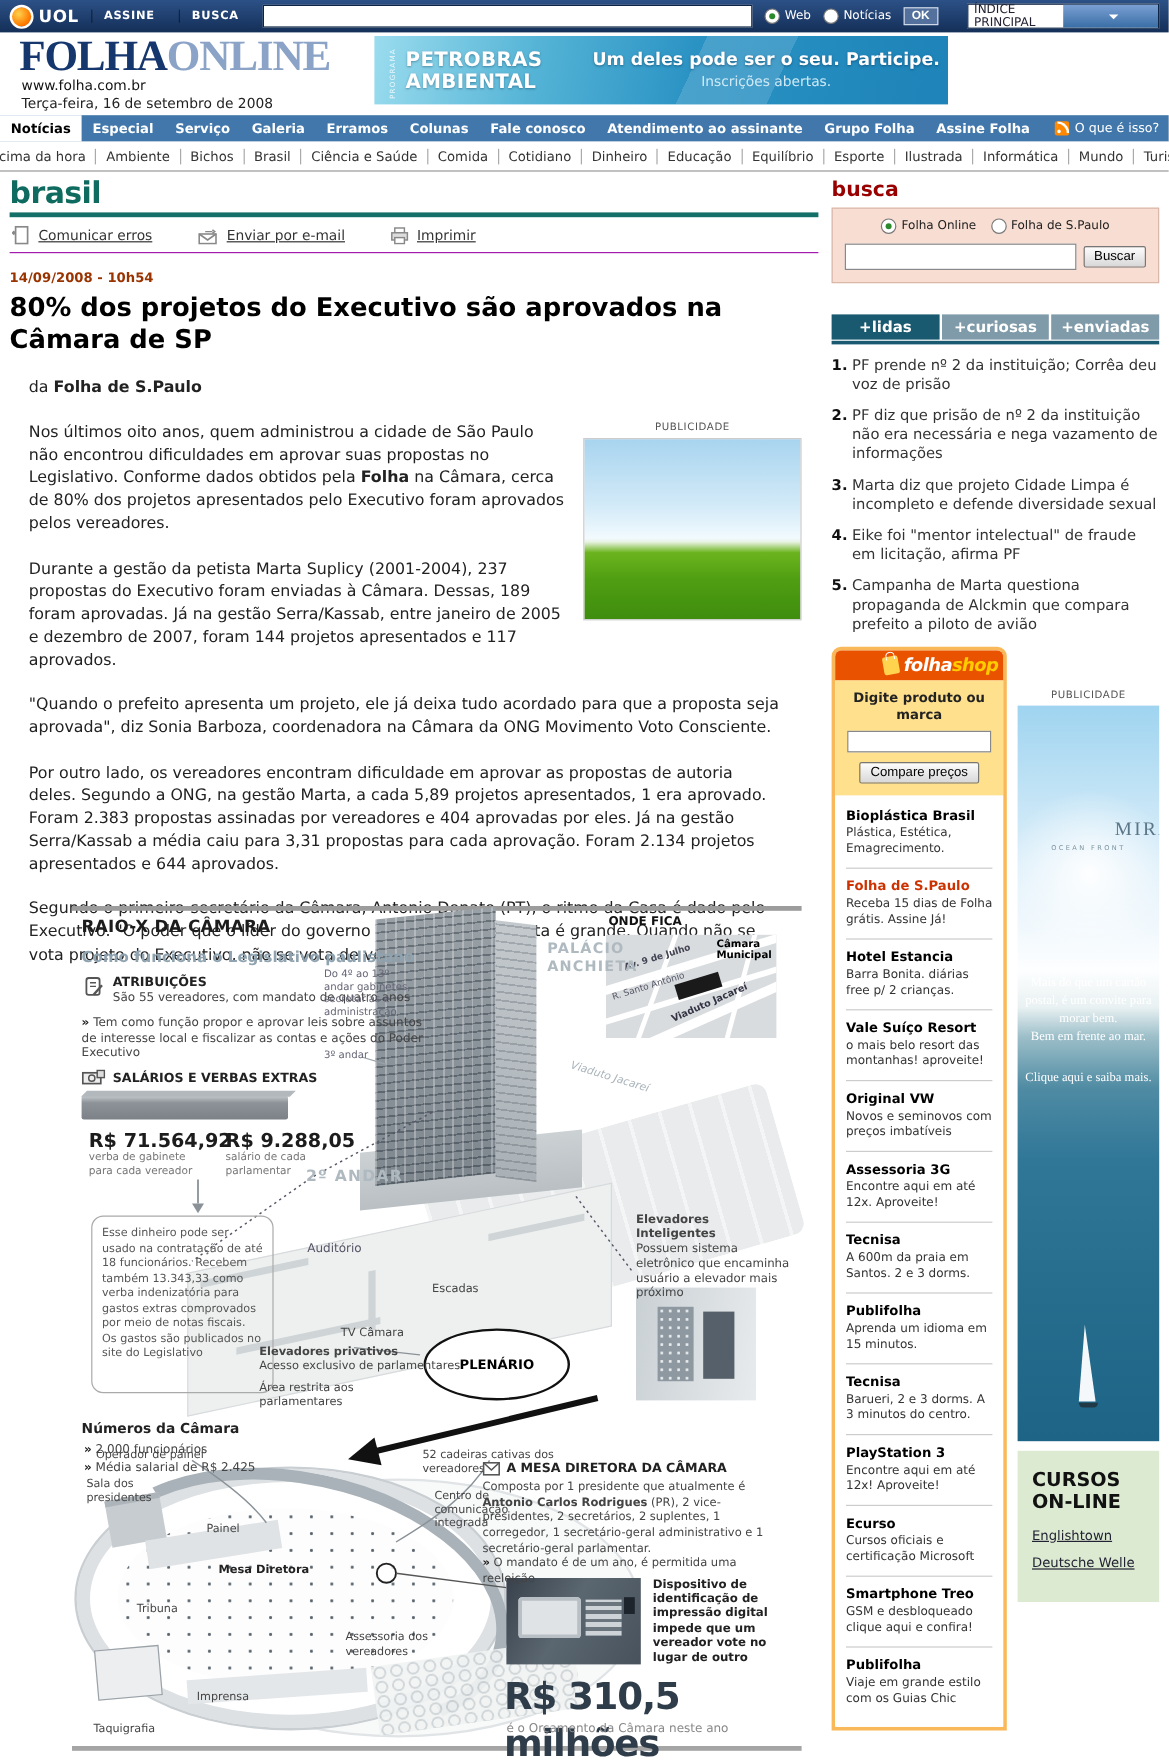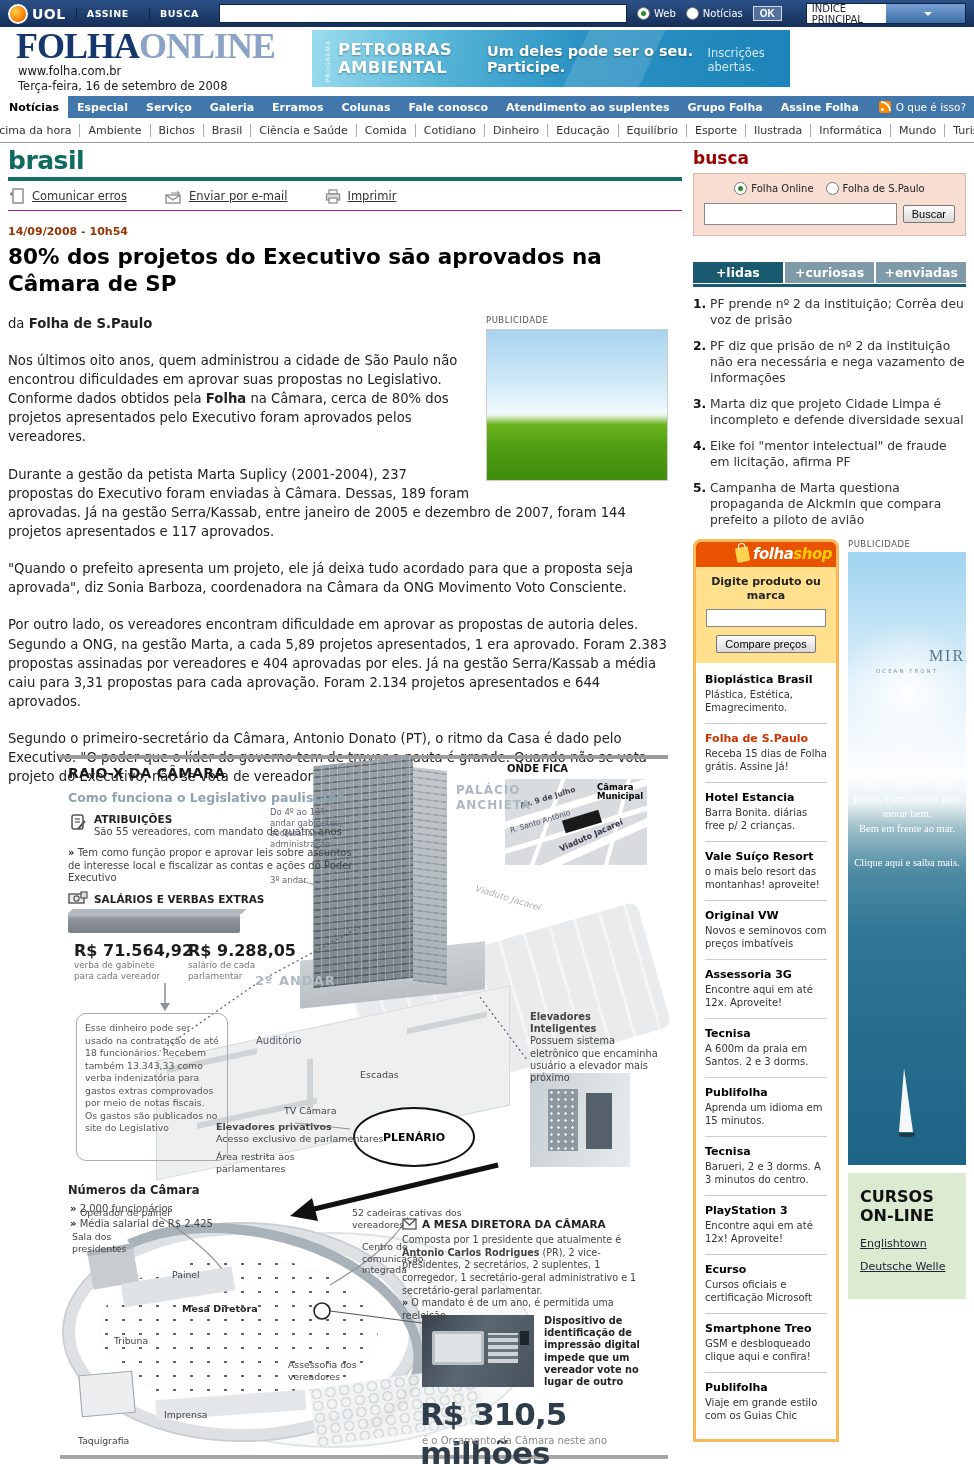--- a/index.html
+++ b/index.html
@@ -40,21 +40,21 @@
   .banner{position:absolute;top:30px;left:312px;width:478px;height:57px;display:flex;
     background:linear-gradient(100deg,#9adcee 0%,#55b4d6 28%,#2b93c4 55%,#1d83b8 100%);
     overflow:hidden;cursor:pointer;}
   .banner::after{content:"";position:absolute;inset:0;
     background:linear-gradient(115deg,transparent 55%,rgba(255,255,255,.14) 55%,rgba(255,255,255,.14) 70%,transparent 70%);}
   .banner-left{width:175px;display:flex;align-items:center;padding-left:26px;box-sizing:border-box;position:relative;}
   .banner-prog{position:absolute;left:12px;top:10px;writing-mode:vertical-rl;transform:rotate(180deg);
     font-size:6px;color:#e8f7fd;letter-spacing:1px;}
   .banner-brand{color:#fff;font-weight:bold;font-size:16.5px;line-height:1.05;letter-spacing:.3px;
     text-shadow:0 1px 2px rgba(0,40,70,.4);}
-  .banner-right{flex:1;display:flex;flex-direction:row;align-items:center;justify-content:center;z-index:1;}
+  .banner-right{flex:1;display:flex;flex-direction:column;align-items:center;justify-content:center;z-index:1;}
   .banner-head{color:#fff;font-weight:bold;font-size:14.5px;text-shadow:0 1px 2px rgba(0,40,70,.5);}
   .banner-sub{color:#cfeaf6;font-size:11.5px;margin-top:3px;}
 
   
   .nav-bar{position:absolute;top:96px;left:0;width:974px;height:22px;background:#4177aa;
     display:flex;align-items:stretch;font-size:11px;}
   .nav-item{color:#fff;font-weight:bold;display:flex;align-items:center;padding:0 9px;cursor:pointer;}
   .nav-item.active{background:#fff;color:#000;}
   .nav-right{margin-left:auto;display:flex;align-items:center;gap:5px;padding-right:8px;color:#fff;
     font-size:10.5px;font-weight:normal;cursor:pointer;}
@@ -72,24 +72,24 @@
   .section-title{font-size:25px;font-weight:bold;color:#0f6b5f;letter-spacing:-.5px;}
   .teal-rule{height:4px;background:#156f69;margin-top:2px;}
   .tools{display:flex;align-items:center;gap:38px;padding:7px 2px 6px;border-bottom:1px solid #a21caf;}
   .tool{display:flex;align-items:center;gap:6px;font-size:11.5px;color:#333;
     text-decoration:underline;cursor:pointer;}
   .tool svg{flex:none;}
   .art-date{margin-top:14px;font-size:11px;font-weight:bold;color:#993300;}
   .art-title{margin-top:6px;font-size:21.5px;font-weight:bold;color:#000;line-height:1.25;width:660px;}
   .art-body{margin-top:16px;font-size:13.2px;line-height:1.45;color:#222;width:660px;}
   .ad-float{float:right;width:182px;margin:0 0 8px 16px;}
-  .pub-label{font-size:8.5px;color:#555;letter-spacing:.5px;text-align:left;margin-bottom:3px;}
+  .pub-label{font-size:8.5px;color:#555;letter-spacing:.5px;text-align:center;margin-bottom:3px;margin-top:36px;}
   .ad-img{width:180px;height:150px;border:1px solid #ccc;cursor:pointer;
     background:linear-gradient(#a8d4ef 0%,#d4ebf8 38%,#f2fafe 55%,#e9f3e4 57%,#6cb41e 63%,#4f9e12 78%,#3f8d0e 100%);}
-  .art-body p{margin:0 0 18px;}
+  .art-body p{margin:0 16px 18px;}
 
   
   .right-col{position:absolute;top:148px;left:693px;width:273px;}
   .busca-title{font-size:17px;font-weight:bold;color:#990000;margin-bottom:5px;}
   .busca-box{background:#f7ddd2;border:1px solid #d9b8a9;padding:8px 10px 10px;box-sizing:border-box;}
   .busca-radios{display:flex;justify-content:center;gap:12px;font-size:11.5px;color:#222;}
   .busca-row{display:flex;gap:6px;margin-top:8px;align-items:center;border-radius:10px;}
   .busca-input{flex:1;height:18px;border:1px solid #888;font-size:11px;}
   .btn{font-size:11px;color:#000;background:linear-gradient(#fdfdfd,#d8d8d8);
     border:1px solid #777;border-radius:2px;padding:2px 8px;cursor:pointer;}
@@ -280,21 +280,21 @@
 </div>
 
 <div class="nav-bar">
   <span class="nav-item active">Notícias</span>
   <span class="nav-item">Especial</span>
   <span class="nav-item">Serviço</span>
   <span class="nav-item">Galeria</span>
   <span class="nav-item">Erramos</span>
   <span class="nav-item">Colunas</span>
   <span class="nav-item">Fale conosco</span>
-  <span class="nav-item">Atendimento ao suplentes</span>
+  <span class="nav-item">Atendimento ao assinante</span>
   <span class="nav-item">Grupo Folha</span>
   <span class="nav-item">Assine Folha</span>
   <span class="nav-right">
     <span class="rss"></span>
     <span>O que é isso?</span>
   </span>
 </div>
 <div class="sub-nav">
   <span class="sub-item">Em cima da hora</span>
   <span class="sub-item">Ambiente</span>

